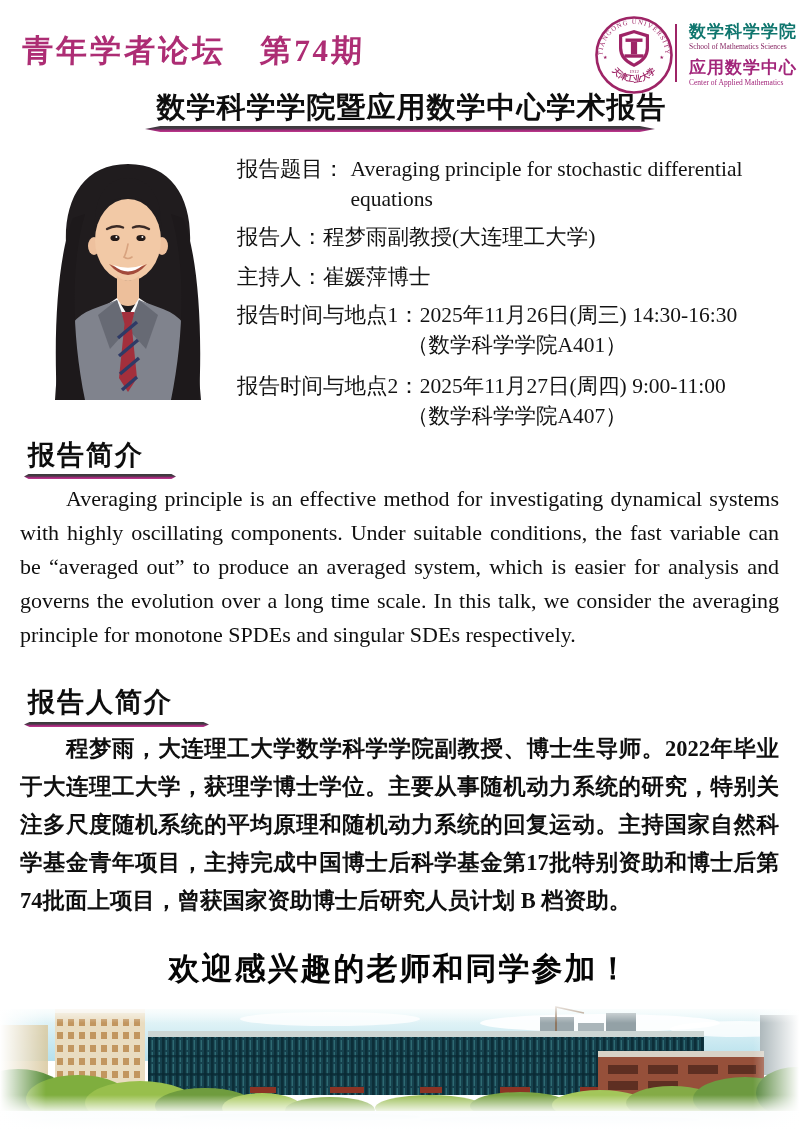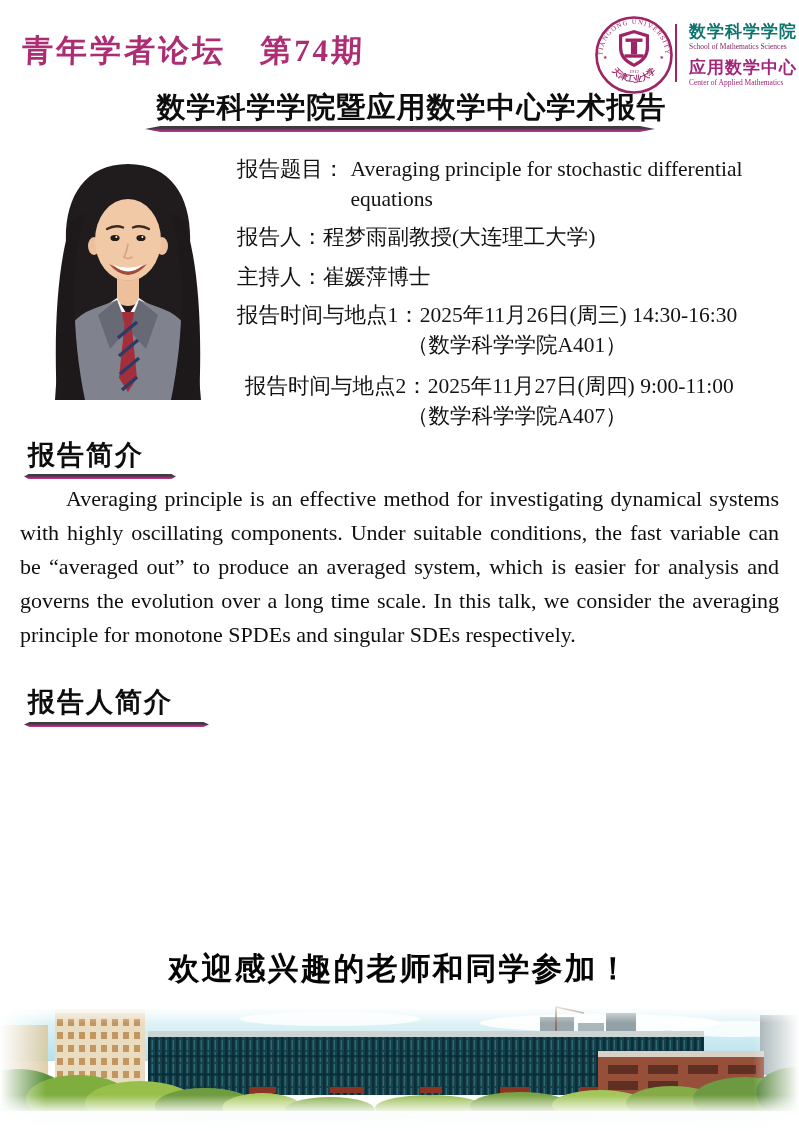--- a/index.html
+++ b/index.html
@@ -34,21 +34,21 @@
   
   .details{position:absolute;left:237px;top:152px;width:562px;font-size:21.5px;color:#131313;}
   .drow{position:absolute;left:0;white-space:nowrap;}
   .drow-topic{top:2px;display:flex;white-space:normal;}
   .drow-topic .dlabel{white-space:nowrap;}
   .dvalue-topic{width:452px;margin-left:6px;line-height:30px;}
   .drow-speaker{top:70px;}
   .drow-host{top:110px;}
   .drow-time1{top:148px;}
   .drow-place1{top:178px;padding-left:170px;}
-  .drow-time2{top:219px;margin-left:8px;}
+  .drow-time2{top:219px;}
   .drow-place2{top:249px;padding-left:170px;text-align:right;}
 
   
   .sec-heading{position:absolute;left:28px;font-size:27px;font-weight:bold;color:#0d0d0d;letter-spacing:2px;}
   .sec-heading-abstract{top:437px;}
   .sec-heading-bio{top:684px;}
   .para{position:absolute;left:20px;width:759px;text-align:justify;color:#0f0f0f;}
   .abstract-body{top:482px;font-size:22px;line-height:34px;text-indent:46px;}
   .bio-body{top:730px;font-size:22.5px;line-height:38px;text-indent:46px;font-weight:bold;}
 
@@ -152,20 +152,21 @@
     </div>
     <div class="drow drow-place2">（数学科学学院A407）</div>
   </div>
 
   <div class="sec-heading sec-heading-abstract">报告简介</div>
   <div class="rule rule-abstract"></div>
   <div class="para abstract-body">Averaging principle is an effective method for investigating dynamical systems with highly oscillating components. Under suitable conditions, the fast variable can be “averaged out” to produce an averaged system, which is easier for analysis and governs the evolution over a long time scale. In this talk, we consider the averaging principle for monotone SPDEs and singular SDEs respectively.</div>
 
   <div class="sec-heading sec-heading-bio">报告人简介</div>
   <div class="rule rule-bio"></div>
+  <div class="para bio-body">程梦雨，大连理工大学数学科学学院副教授、博士生导师。2022年毕业于大连理工大学，获理学博士学位。主要从事随机动力系统的研究，特别关注多尺度随机系统的平均原理和随机动力系统的回复运动。主持国家自然科学基金青年项目，主持完成中国博士后科学基金第17批特别资助和博士后第74批面上项目，曾获国家资助博士后研究人员计划 B 档资助。</div>
 
   <div class="welcome">欢迎感兴趣的老师和同学参加！</div>
 
   <svg class="campus" viewBox="0 0 799 128">
     <defs>
       <linearGradient id="sky" x1="0" y1="0" x2="0" y2="1">
         <stop offset="0" stop-color="#eef9fa"></stop>
           <stop offset="1" stop-color="#b6e0ec"></stop>
       </linearGradient>
       <pattern id="winV" width="7" height="12" patternUnits="userSpaceOnUse">

